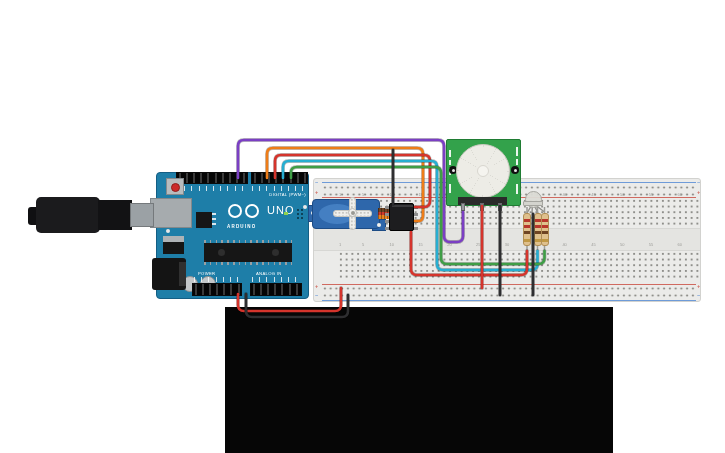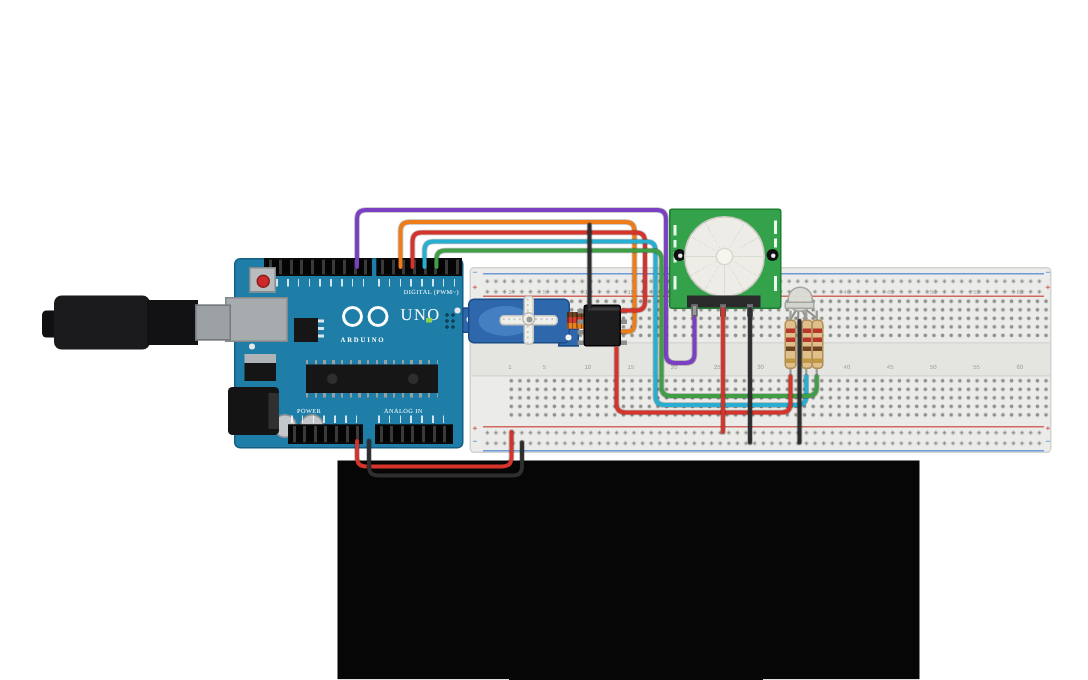--- a/index.html
+++ b/index.html
@@ -6,21 +6,21 @@
   #canvas{position:relative;width:725px;height:453px;background:#ffffff;overflow:hidden;}
   .abs{position:absolute;box-sizing:border-box;}
   
   .bb-holes{background-image:radial-gradient(circle,#8f8f8b 0 .9px,#c9c9c5 .9px 1.3px,transparent 1.5px);}
   .bb-line{height:1px;}
   .bb-num{position:absolute;font-size:4px;color:#9d9d99;transform:translateX(-50%);}
   .railsym{position:absolute;font-size:5.5px;font-weight:bold;line-height:5px;}
   
   .hdr{background:#161616;background-image:repeating-linear-gradient(90deg,#050505 0 2px,#3a3a3a 2px 4px,#050505 4px 7.1px);border:1px solid #0a0a0a;}
   .ticks{background-image:repeating-linear-gradient(90deg,rgba(255,255,255,.8) 0 1px,transparent 1px 7.2px);}
-  .wlabel{color:#fff;letter-spacing:.3px;font-family:Liberation Serif, serif;}
+  .wlabel{color:#fff;letter-spacing:.3px;}
   .dotgrid{background-image:radial-gradient(circle,#0e4258 1px,transparent 1.3px);background-size:4px 4px;}
   .chipfringe{background-image:repeating-linear-gradient(90deg,#98a0a4 0 1.6px,transparent 1.6px 5.8px);}
   .horn{background-color:#efefec;border:1px solid #c6c6c0;border-radius:3px;background-image:radial-gradient(circle,#c2c2bd .6px,transparent .95px);background-size:3.6px 3.6px;}
   .band{position:absolute;left:0;width:100%;height:3px;}
   .resistor{background:#dfc08d;border:1px solid #b08e55;border-radius:3px;overflow:hidden;}
   svg{position:absolute;left:0;top:0;}
 </style>
 </head>
 <body>
 

